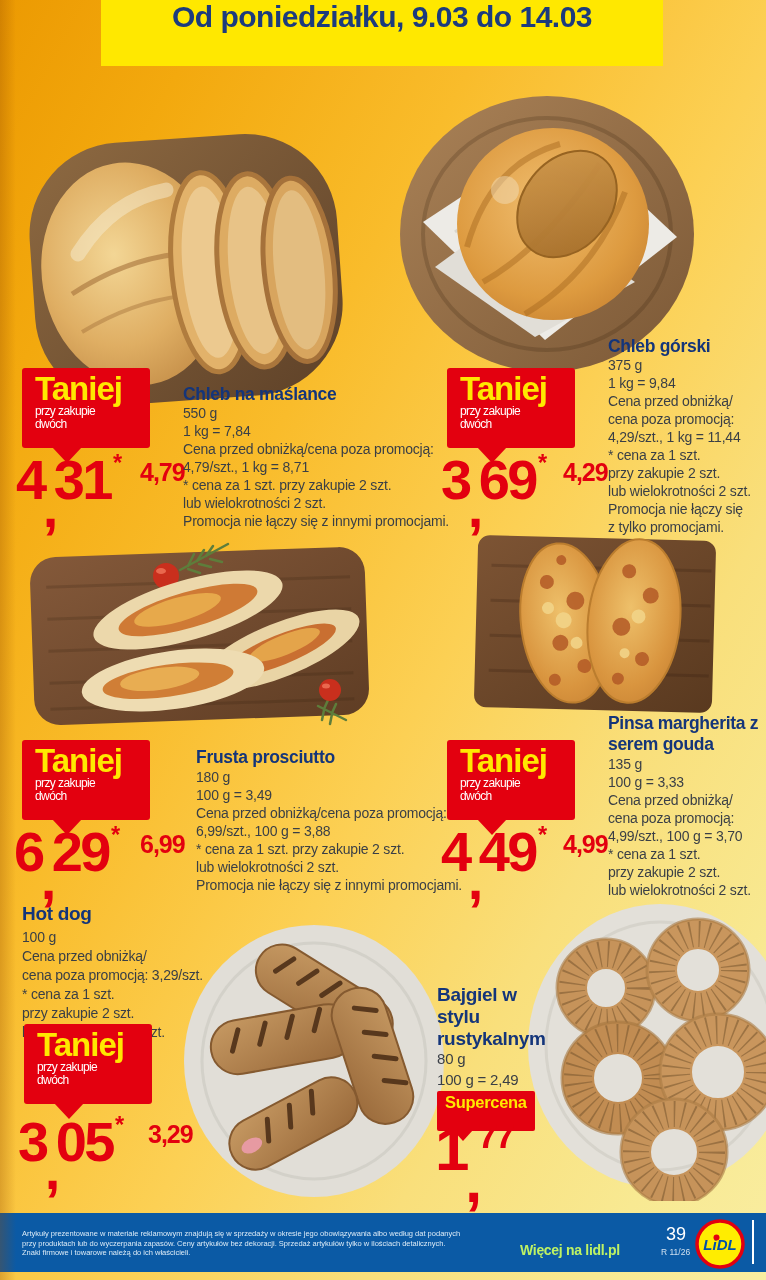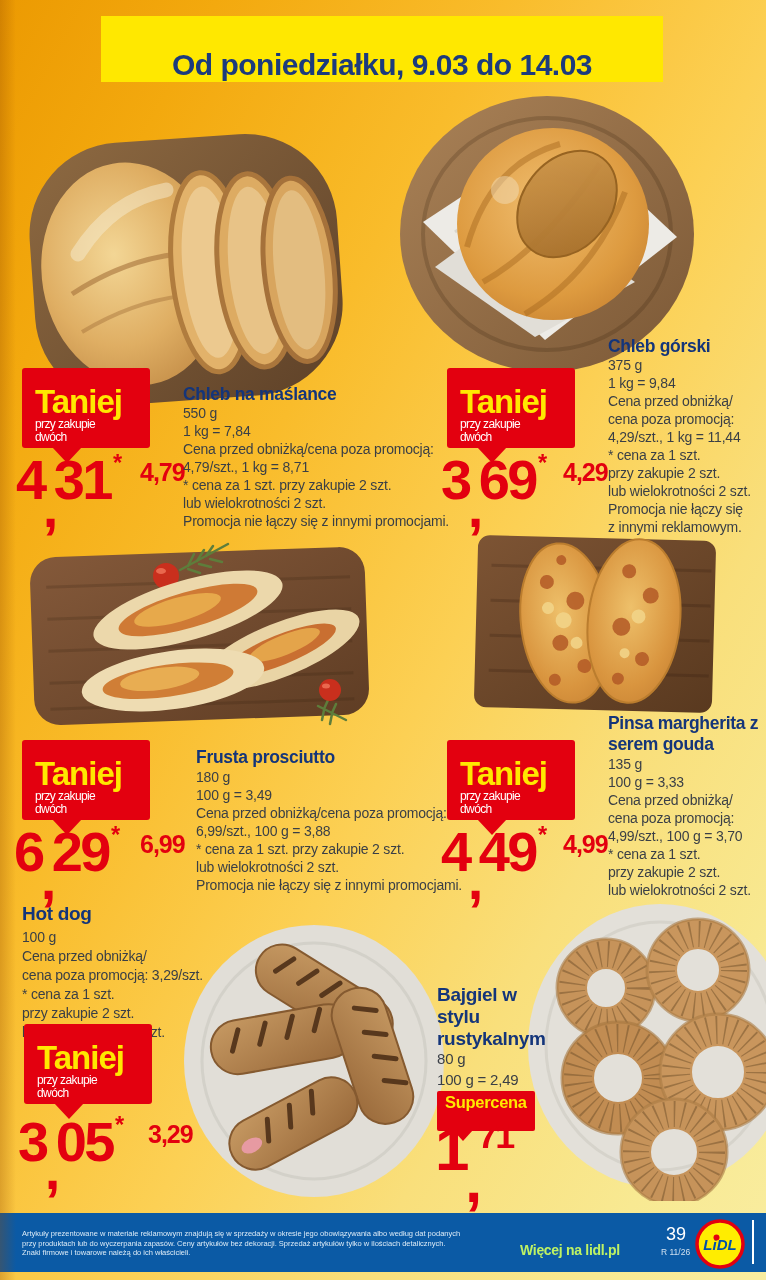--- a/index.html
+++ b/index.html
@@ -9,26 +9,26 @@
     --body:#3a3f46;
     --footer-blue:#0b5aa5;
     --lidl-blue:#0050aa;
   }
   *{margin:0;padding:0;box-sizing:border-box}
   html,body{background:#888;font-family:"Liberation Sans","DejaVu Sans",sans-serif}
   .page{position:relative;width:766px;height:1280px;overflow:hidden;margin:0 auto;
     background:linear-gradient(118deg,#ec9a02 0%,#f3a90e 15%,#f9bc2b 35%,#fcd054 55%,#f9df7b 72%,#f8e992 88%,#f9eda0 100%);}
   .page::after{content:"";position:absolute;left:0;top:0;width:16px;height:100%;
     background:linear-gradient(90deg,rgba(150,75,0,.30),rgba(150,75,0,0));pointer-events:none;z-index:9}
-  .banner{position:absolute;left:101px;top:16px;width:562px;height:66px;background:var(--yellow);
-    display:flex;align-items:flex-end;justify-content:center;z-index:2}
+  .banner{position:absolute;left:101px;top:0;width:562px;height:66px;background:var(--yellow);
+    display:flex;align-items:flex-start;justify-content:center;z-index:2}
   .banner span{color:#1c3b7d;font-weight:bold;font-size:30px;letter-spacing:-0.5px}
   .photo{position:absolute;z-index:1}
   .badge{position:absolute;width:128px;height:80px;background:var(--red);border-radius:3px;
-    padding:17px 0 0 13px;z-index:3}
+    padding:4px 0 0 13px;z-index:3}
   .badge::after{content:"";position:absolute;left:30px;top:100%;margin-top:-1px;
     border:15px solid transparent;border-top:16px solid var(--red);border-bottom:0}
   .bt{color:var(--yellow);font-size:33px;font-weight:bold;line-height:1;letter-spacing:-1px}
   .bs{color:#fff;font-size:12px;font-weight:normal;line-height:1.1;letter-spacing:-0.6px}
   .badge-s{position:absolute;background:var(--red);color:var(--yellow);font-weight:bold;
     font-size:16.5px;line-height:1;padding:3px 8px 20px;border-radius:2px;letter-spacing:-0.3px;z-index:3}
   .badge-s::after{content:"";position:absolute;left:16px;top:100%;margin-top:-1px;
     border:10px solid transparent;border-top:11px solid var(--red);border-bottom:0}
   .price{position:absolute;display:flex;align-items:flex-start;color:var(--red);font-weight:bold;
     font-size:56px;line-height:1;letter-spacing:-2.5px;z-index:3}
@@ -158,21 +158,21 @@
   <div class="details" style="left:608px;top:356px">
       <div class="dl">375 g</div>
       <div class="dl">1 kg = 9,84</div>
       <div class="dl">Cena przed obniżką/</div>
       <div class="dl">cena poza promocją:</div>
       <div class="dl">4,29/szt., 1 kg = 11,44</div>
       <div class="dl">* cena za 1 szt.</div>
       <div class="dl">przy zakupie 2 szt.</div>
       <div class="dl">lub wielokrotności 2 szt.</div>
       <div class="dl">Promocja nie łączy się</div>
-      <div class="dl">z innymi reklamowym.</div>
+      <div class="dl">z tylko promocjami.</div>
     </div>
 
   <div class="photo" style="left:18px;top:538px">
     <svg width="365" height="195" viewBox="0 0 365 195">
       <defs>
         <linearGradient id="w3" x1="0" y1="0" x2="1" y2="1">
             <stop offset="0" stop-color="#84593a"></stop>
             <stop offset="1" stop-color="#5f3d24"></stop>
           </linearGradient>
       </defs>
@@ -358,21 +358,21 @@
 
   <div class="title lg" style="left:437px;top:984px;width:118px">Bajgiel w stylu rustykalnym</div>
   <div class="details lg" style="left:437px;top:1048px">
       <div class="dl">80 g</div>
       <div class="dl">100 g = 2,49</div>
     </div>
   <div class="badge-s" style="left:437px;top:1091px">Supercena</div>
   <div class="price super" style="left:435px;top:1118px">
     <span class="pi">1</span>
       <span class="pc">,</span>
-      <span class="pi dec-sm">71</span>
+      <span class="pi dec-sm">77</span>
   </div>
 
   <div class="photo" style="left:526px;top:896px">
     <svg width="268" height="305" viewBox="0 0 268 305">
       <ellipse cx="134" cy="150" rx="132" ry="142" fill="#e3e0d9"></ellipse>
       <ellipse cx="134" cy="150" rx="114" ry="124" fill="none" stroke="#d2cfc7" stroke-width="3" opacity=".8"></ellipse>
       <g>
         <circle cx="80" cy="92" r="34" fill="none" stroke="#c6935a" stroke-width="30"></circle>
         <circle cx="80" cy="92" r="34" fill="none" stroke="#6f4f2a" stroke-width="26" stroke-dasharray="1.5 7" opacity=".5"></circle>
         <circle cx="80" cy="92" r="49" fill="none" stroke="#aa7c45" stroke-width="3" opacity=".6"></circle>

